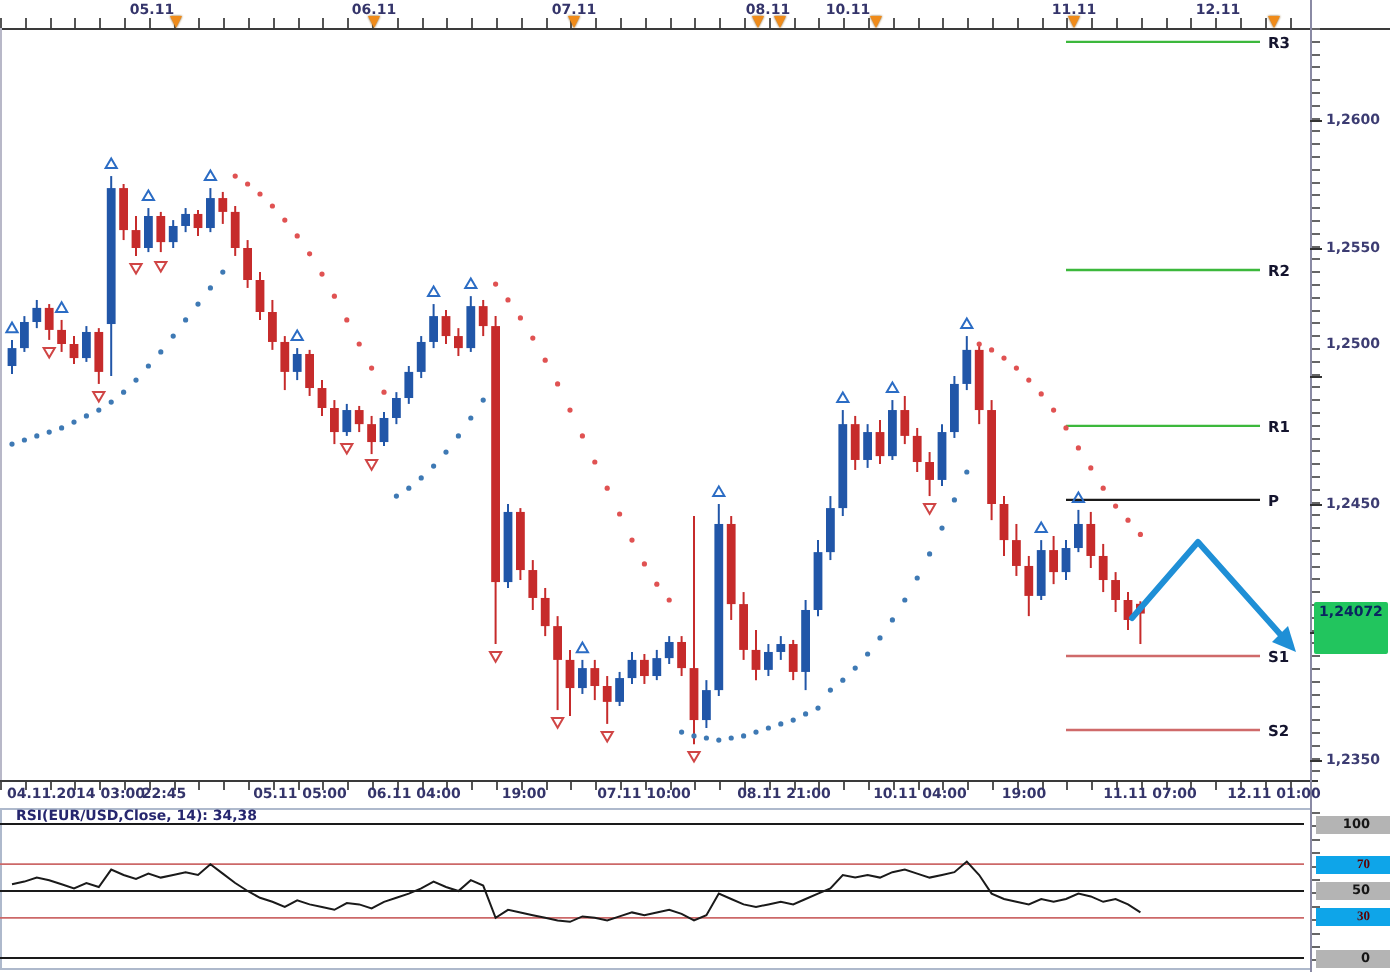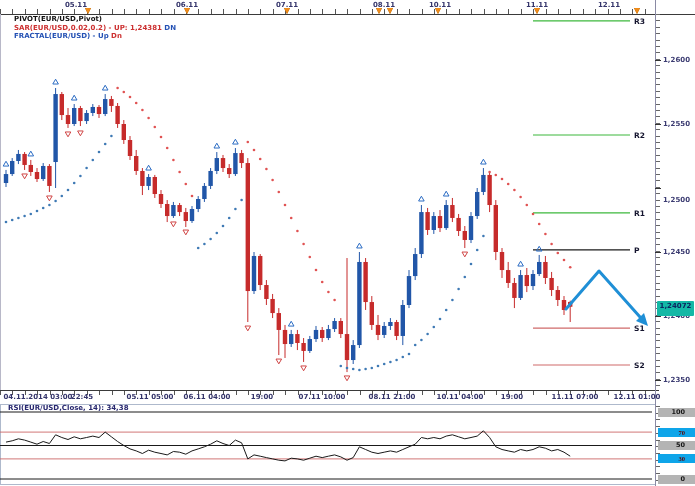--- a/index.html
+++ b/index.html
@@ -25,21 +25,21 @@
   .marker{position:absolute;top:8px;width:0;height:0;border-left:3px solid transparent;border-right:3px solid transparent;
     border-top:6px solid #ef8b1a;filter:drop-shadow(0 0 0.5px #7a4a00);}
   .btime{position:absolute;top:393px;transform:translateX(-50%);font-size:7px;font-weight:bold;color:#34346a;white-space:nowrap;}
   .plabel{position:absolute;left:663px;font-size:7px;font-weight:bold;color:#3c3c72;white-space:nowrap;}
   .ptick{position:absolute;left:655px;width:6px;height:1px;background:#333;}
   .legend{left:14px;top:15px;font-size:7px;font-weight:bold;line-height:8.5px;white-space:nowrap;z-index:3;}
   .lg-black{color:#111;}
   .lg-red{color:#cc3030;}
   .lg-blue{color:#2451b4;}
   .rsi-label{left:8px;top:404px;font-size:7px;font-weight:bold;color:#26266e;white-space:nowrap;z-index:1;}
-  .price-badge{left:657px;width:37px;height:15px;background:#14b8a6;color:#0a2560;
+  .price-badge{left:657px;width:37px;height:26px;background:#22c55e;color:#0a2560;
     font-size:7px;font-weight:bold;text-align:center;line-height:11px;z-index:4;border-radius:1px;}
   .rbadge{position:absolute;left:658px;min-width:14px;height:9px;padding:0 13px;font-size:6.5px;font-weight:bold;
     text-align:right;line-height:9px;z-index:4;}
   .rbadge.neutral{background:#b4b4b4;color:#161616;}
   .rbadge.level{background:#0ea5e9;color:#5e0000;font-family:Liberation Serif, serif;}
   svg{position:absolute;left:0;top:0;z-index:2;pointer-events:none;}
 </style>
 </head>
 <body>
 
@@ -55,21 +55,21 @@
   <div class="abs price-ticks-main"></div>
   <div class="abs price-ticks-rsi"></div>
 
   <div class="abs rsi-label">RSI(EUR/USD,Close, 14): 34,38</div>
 
   <div id="top-axis">
       <div class="adate" style="left: 76px;">05.11</div>
       <div class="adate" style="left: 187px;">06.11</div>
       <div class="adate" style="left: 287px;">07.11</div>
       <div class="adate" style="left: 384px;">08.11</div>
-      <div class="adate" style="left: 440px;">10.11</div>
+      <div class="adate" style="left: 424px;">10.11</div>
       <div class="adate" style="left: 537px;">11.11</div>
       <div class="adate" style="left: 609px;">12.11</div>
       <div class="marker" style="left: 85px;"></div>
       <div class="marker" style="left: 184px;"></div>
       <div class="marker" style="left: 284px;"></div>
       <div class="marker" style="left: 376px;"></div>
       <div class="marker" style="left: 387px;"></div>
       <div class="marker" style="left: 435px;"></div>
       <div class="marker" style="left: 534px;"></div>
       <div class="marker" style="left: 634px;"></div>
@@ -85,21 +85,21 @@
       <div class="btime" style="left: 460px;">10.11 04:00</div>
       <div class="btime" style="left: 512px;">19:00</div>
       <div class="btime" style="left: 575px;">11.11 07:00</div>
       <div class="btime" style="left: 637px;">12.11 01:00</div>
     </div>
   <div id="price-axis">
       <div class="plabel" style="top: 56px;">1,2600</div>
       <div class="ptick" style="top: 60px;"></div>
       <div class="plabel" style="top: 120px;">1,2550</div>
       <div class="ptick" style="top: 124px;"></div>
-      <div class="plabel" style="top: 196px;">1,2500</div>
+      <div class="plabel" style="top: 168px;">1,2500</div>
       <div class="ptick" style="top: 188px;"></div>
       <div class="plabel" style="top: 248px;">1,2450</div>
       <div class="ptick" style="top: 252px;"></div>
       <div class="plabel" style="top: 312px;">1,2400</div>
       <div class="ptick" style="top: 316px;"></div>
       <div class="plabel" style="top: 376px;">1,2350</div>
       <div class="ptick" style="top: 380px;"></div>
     </div>
   <div id="rsi-badges">
       <div class="rbadge neutral" style="top: 407.5px;">100</div>
@@ -427,28 +427,15 @@
       <line x1="0" y1="412" x2="652" y2="412" stroke="#1a1a1a" stroke-width="1"></line>
       <line x1="0" y1="432.1" x2="652" y2="432.1" stroke="#cc6868" stroke-width="0.9"></line>
       <line x1="0" y1="445.5" x2="652" y2="445.5" stroke="#1a1a1a" stroke-width="1"></line>
       <line x1="0" y1="458.9" x2="652" y2="458.9" stroke="#cc6868" stroke-width="0.9"></line>
       <line x1="0" y1="479" x2="652" y2="479" stroke="#1a1a1a" stroke-width="1"></line>
       <polyline points="6.0,442.1 12.2,440.8 18.4,438.8 24.6,440.1 30.8,442.1 37.0,444.2 43.2,441.5 49.4,443.5 55.6,434.8 61.8,437.5 68.0,439.5 74.2,436.8 80.4,438.8 86.6,437.5 92.8,436.1 99.0,437.5 105.2,432.1 111.4,436.8 117.6,441.5 123.8,445.5 130.0,448.9 136.2,450.9 142.4,453.5 148.6,450.2 154.8,452.2 161.0,453.5 167.2,454.9 173.4,451.5 179.6,452.2 185.8,454.2 192.0,450.9 198.2,448.9 204.4,446.8 210.6,444.2 216.8,440.8 223.0,443.5 229.2,445.5 235.4,440.1 241.6,442.8 247.8,458.9 254.0,454.9 260.2,456.2 266.4,457.6 272.6,458.9 278.8,460.2 285.0,460.9 291.2,458.2 297.4,458.9 303.6,460.2 309.8,458.2 316.0,456.2 322.2,457.6 328.4,456.2 334.6,454.9 340.8,456.9 347.0,460.2 353.2,457.6 359.4,446.8 365.6,449.5 371.8,452.2 378.0,453.5 384.2,452.2 390.4,450.9 396.6,452.2 402.8,449.5 409.0,446.8 415.2,444.2 421.4,437.5 427.6,438.8 433.8,437.5 440.0,438.8 446.2,436.1 452.4,434.8 458.6,436.8 464.8,438.8 471.0,437.5 477.2,436.1 483.4,430.8 489.6,437.5 495.8,446.8 502.0,449.5 508.2,450.9 514.4,452.2 520.6,449.5 526.8,450.9 533.0,449.5 539.2,446.8 545.4,448.2 551.6,450.9 557.8,449.5 564.0,452.2 570.2,456.2" fill="none" stroke="#1a1a1a" stroke-width="1"></polyline>
       <polyline points="566,309 599,271 640,317" fill="none" stroke="#1f8fd6" stroke-width="3" stroke-linejoin="round" stroke-linecap="round"></polyline>
       <polygon points="648,326 636,321 644,313" fill="#1f8fd6"></polygon>
     </svg>
 
-  <div class="abs legend">
-    <div><span class="lg-black">PIVOT(EUR/USD,Pivot)</span></div>
-    <div>
-      <span class="lg-red">SAR(EUR/USD,0.02,0.2) -</span>
-      <span class="lg-red">UP: 1,24381</span>
-      <span class="lg-blue">DN</span>
-    </div>
-    <div>
-      <span class="lg-blue">FRACTAL(EUR/USD) -</span>
-      <span class="lg-blue">Up</span>
-      <span class="lg-red">Dn</span>
-    </div>
-  </div>
 
   <div class="abs price-badge" id="price-badge" style="top: 301.284px;">1,24072</div>
 </div>
 
 </body></html>

